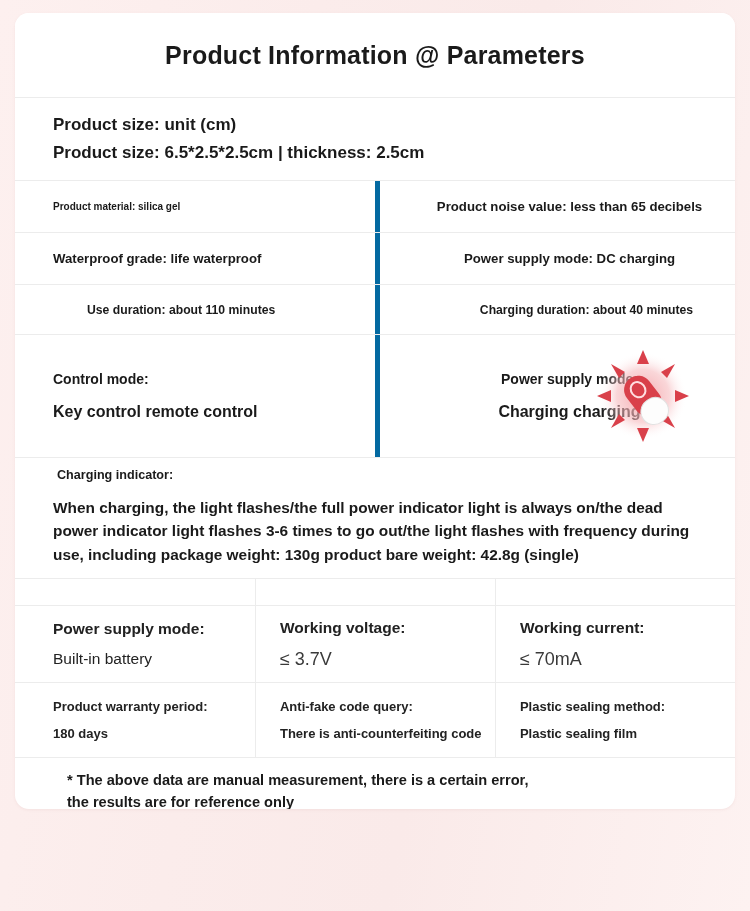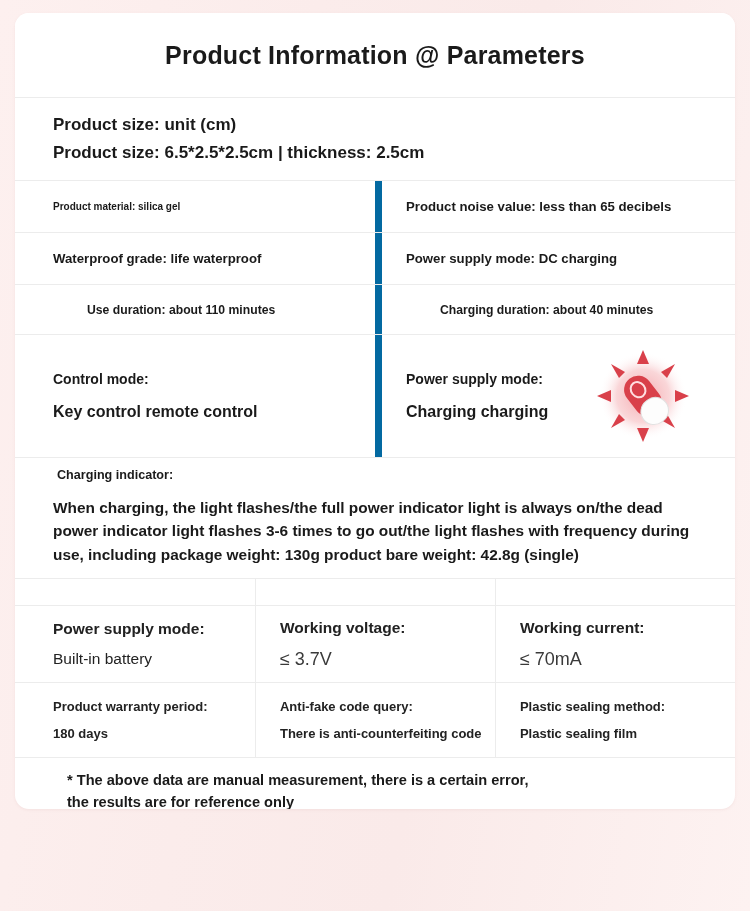--- a/index.html
+++ b/index.html
@@ -59,22 +59,23 @@
     box-sizing: border-box;
   }
   .cell {
     box-sizing: border-box;
     padding: 0 0 0 38px;
     display: flex;
     flex-direction: column;
     justify-content: center;
   }
   .cell.div {
-    border-left: 7px solid #0369a1;
+    border-left: 5px solid #0369a1;
     padding-left: 24px;
+    text-align: center;
   }
   .c2 { width: 50%; }
   .r-a { height: 52px; }
   .r-b { height: 52px; }
   .r-c { height: 50px; }
   .t-15 {
     font-size: 10px;
     font-weight: bold;
     color: #1a1a1a;
   }

